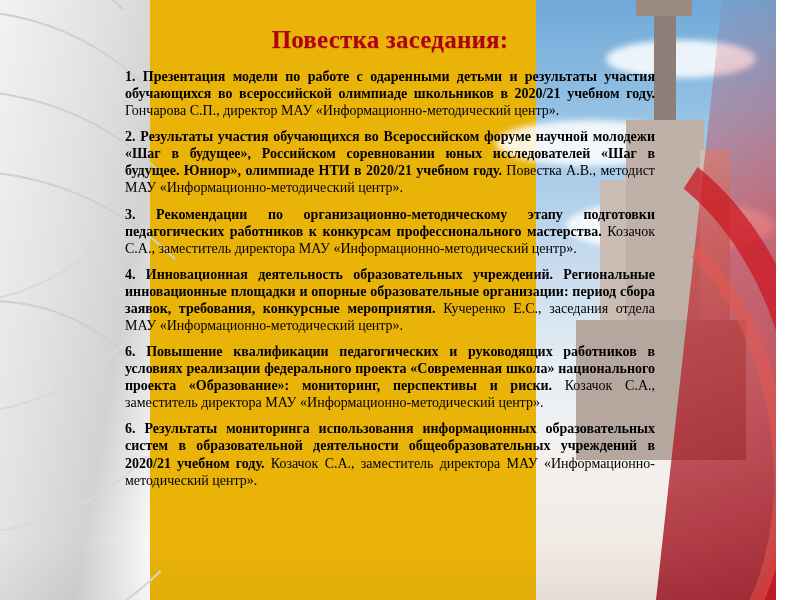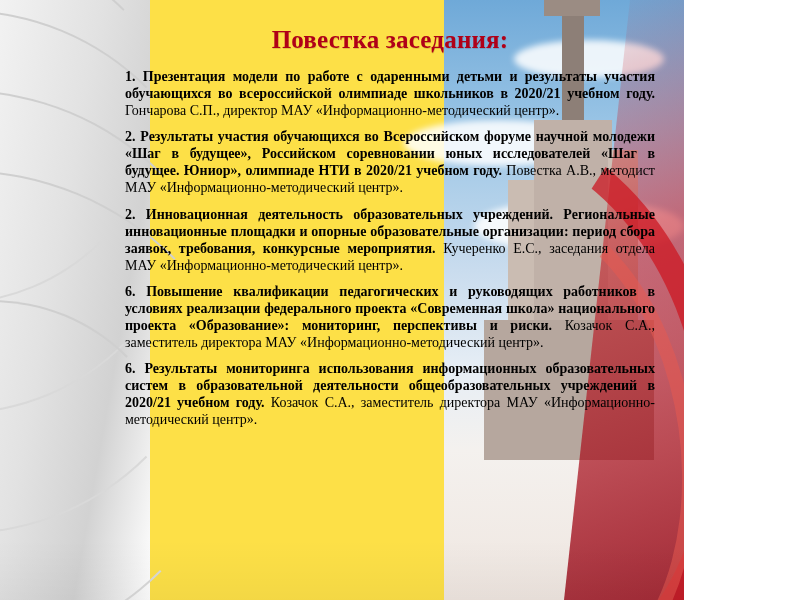--- a/index.html
+++ b/index.html
@@ -2,24 +2,24 @@
 <html><head>
 <meta charset="utf-8">
 <style>
   html, body {
     margin: 0;
     padding: 0;
     background: #ffffff;
   }
   .slide {
     position: relative;
-    width: 684px;
+    width: 776px;
     height: 600px;
     overflow: hidden;
-    background: #fde047;
+    background: #eab308;
     font-family: "Liberation Serif", serif;
   }
 
   
   .bg-left-gray {
     position: absolute;
     left: 0; top: 0;
     width: 150px; height: 600px;
     background: linear-gradient(100deg, #f2f2f2 0%, #e2e2e2 40%, #d2d2d2 70%, #ffffff 100%);
   }
@@ -157,23 +157,26 @@
     <div class="title">Повестка заседания:</div>
 
     <div class="item">
       <b>1. Презентация модели по работе с одаренными детьми и результаты участия обучающихся во всероссийской олимпиаде школьников в 2020/21 учебном году.</b><span class="plain"> Гончарова С.П., директор МАУ «Информационно-методический центр».</span>
     </div>
 
     <div class="item">
       <b>2. Результаты участия обучающихся во Всероссийском форуме научной молодежи «Шаг в будущее», Российском соревновании юных исследователей «Шаг в будущее. Юниор», олимпиаде НТИ в 2020/21 учебном году.</b><span class="plain"> Повестка А.В., методист МАУ «Информационно-методический центр».</span>
     </div>
 
+    <div class="item">
+      <b>3. Рекомендации по организационно-методическому этапу подготовки педагогических работников к конкурсам профессионального мастерства.</b><span class="plain"> Козачок С.А., заместитель директора МАУ «Информационно-методический центр».</span>
+    </div>
 
     <div class="item">
-      <b>2. Инновационная деятельность образовательных учреждений. Региональные инновационные площадки и опорные образовательные организации: период сбора заявок, требования, конкурсные мероприятия.</b><span class="plain"> Кучеренко Е.С., заседания отдела МАУ «Информационно-методический центр».</span>
+      <b>4. Инновационная деятельность образовательных учреждений. Региональные инновационные площадки и опорные образовательные организации: период сбора заявок, требования, конкурсные мероприятия.</b><span class="plain"> Кучеренко Е.С., заседания отдела МАУ «Информационно-методический центр».</span>
     </div>
 
     <div class="item">
       <b>6. Повышение квалификации педагогических и руководящих работников в условиях реализации федерального проекта «Современная школа» национального проекта «Образование»: мониторинг, перспективы и риски.</b><span class="plain"> Козачок С.А., заместитель директора МАУ «Информационно-методический центр».</span>
     </div>
 
     <div class="item">
       <b>6. Результаты мониторинга использования информационных образовательных систем в образовательной деятельности общеобразовательных учреждений в 2020/21 учебном году.</b><span class="plain"> Козачок С.А., заместитель директора МАУ «Информационно-методический центр».</span>
     </div>
 

